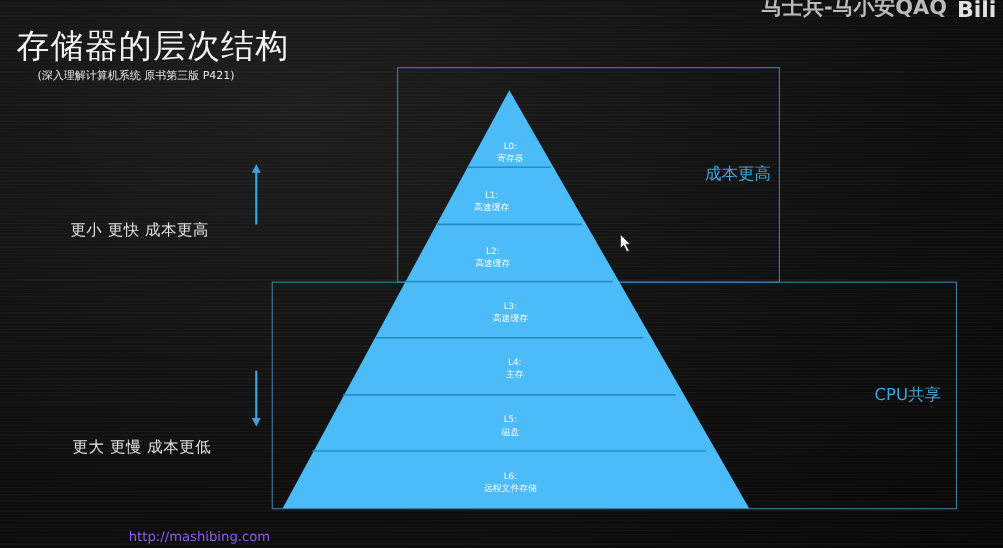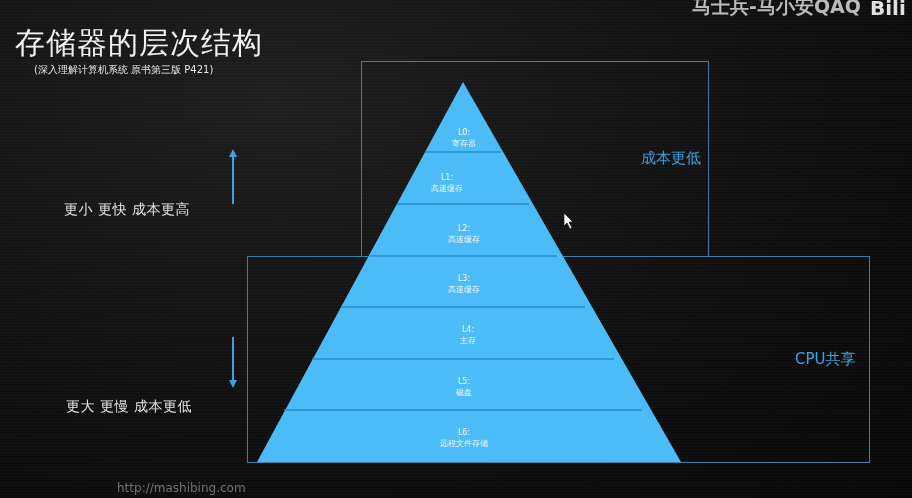--- a/index.html
+++ b/index.html
@@ -14,36 +14,36 @@
   .watermark{position:absolute;left:692px;top:-6px;color:#d8d8d8;font-size:19px;font-weight:bold;opacity:0.85;}
   .bili{position:absolute;left:870px;top:-4px;color:#e0e0e0;font-size:20px;font-weight:bold;}
   .side-label{position:absolute;color:#e4e4e4;font-size:14px;letter-spacing:0.5px;margin-top:47px;}
   .arrow{position:absolute;width:2px;background:#3aa3e0;}
   .arrow-up-head{position:absolute;width:0;height:0;border-left:4px solid transparent;border-right:4px solid transparent;border-bottom:8px solid #3aa3e0;}
   .arrow-down-head{position:absolute;width:0;height:0;border-left:4px solid transparent;border-right:4px solid transparent;border-top:8px solid #3aa3e0;}
   .box{position:absolute;border:1px solid #3c7fa6;}
   .box-label{position:absolute;color:#3ea4dc;font-size:15px;}
   svg.pyr{position:absolute;left:0;top:0;}
   .layer-text{position:absolute;width:120px;text-align:center;color:#f4f8fb;font-size:8px;line-height:11px;}
-  .url{position:absolute;left:117px;top:481px;color:#737373;font-size:12px;}
+  .url{position:absolute;left:117px;top:481px;color:#8b5cf6;font-size:12px;}
   .cursor{position:absolute;left:563px;top:212px;}
 </style>
 </head>
 <body>
 
 <div class="bg"></div>
 
 <div class="title">存储器的层次结构</div>
 <div class="subtitle">(深入理解计算机系统 原书第三版 P421)</div>
 <div class="watermark">马士兵-马小安QAQ</div>
 <div class="bili">Bili</div>
 
 <div class="box" style="left:361px;top:61px;width:346px;height:194px;"></div>
 <div class="box" style="left:247px;top:256px;width:621px;height:205px;"></div>
-<div class="box-label" style="left:641px;top:149px;">成本更低</div>
+<div class="box-label" style="left:641px;top:149px;">成本更高</div>
 <div class="box-label" style="left:795px;top:350px;">CPU共享</div>
 
 <div class="side-label" style="left:64px;top:154px;">更小 更快 成本更高</div>
 <div class="arrow-up-head" style="left:229px;top:149px;"></div>
 <div class="arrow" style="left:232px;top:156px;height:48px;"></div>
 
 <div class="side-label" style="left:66px;top:351px;">更大 更慢 成本更低</div>
 <div class="arrow" style="left:232px;top:337px;height:43px;"></div>
 <div class="arrow-down-head" style="left:229px;top:380px;"></div>
 
@@ -60,21 +60,21 @@
 </svg>
 
 <div class="layer-text" style="left:404px;top:127px;">
   <div>L0:</div>
   <div>寄存器</div>
 </div>
 <div class="layer-text" style="left:387px;top:172px;">
   <div>L1:</div>
   <div>高速缓存</div>
 </div>
-<div class="layer-text" style="left:404px;top:223px;">
+<div class="layer-text" style="left:388px;top:223px;">
   <div>L2:</div>
   <div>高速缓存</div>
 </div>
 <div class="layer-text" style="left:404px;top:273px;">
   <div>L3:</div>
   <div>高速缓存</div>
 </div>
 <div class="layer-text" style="left:408px;top:324px;">
   <div>L4:</div>
   <div>主存</div>

